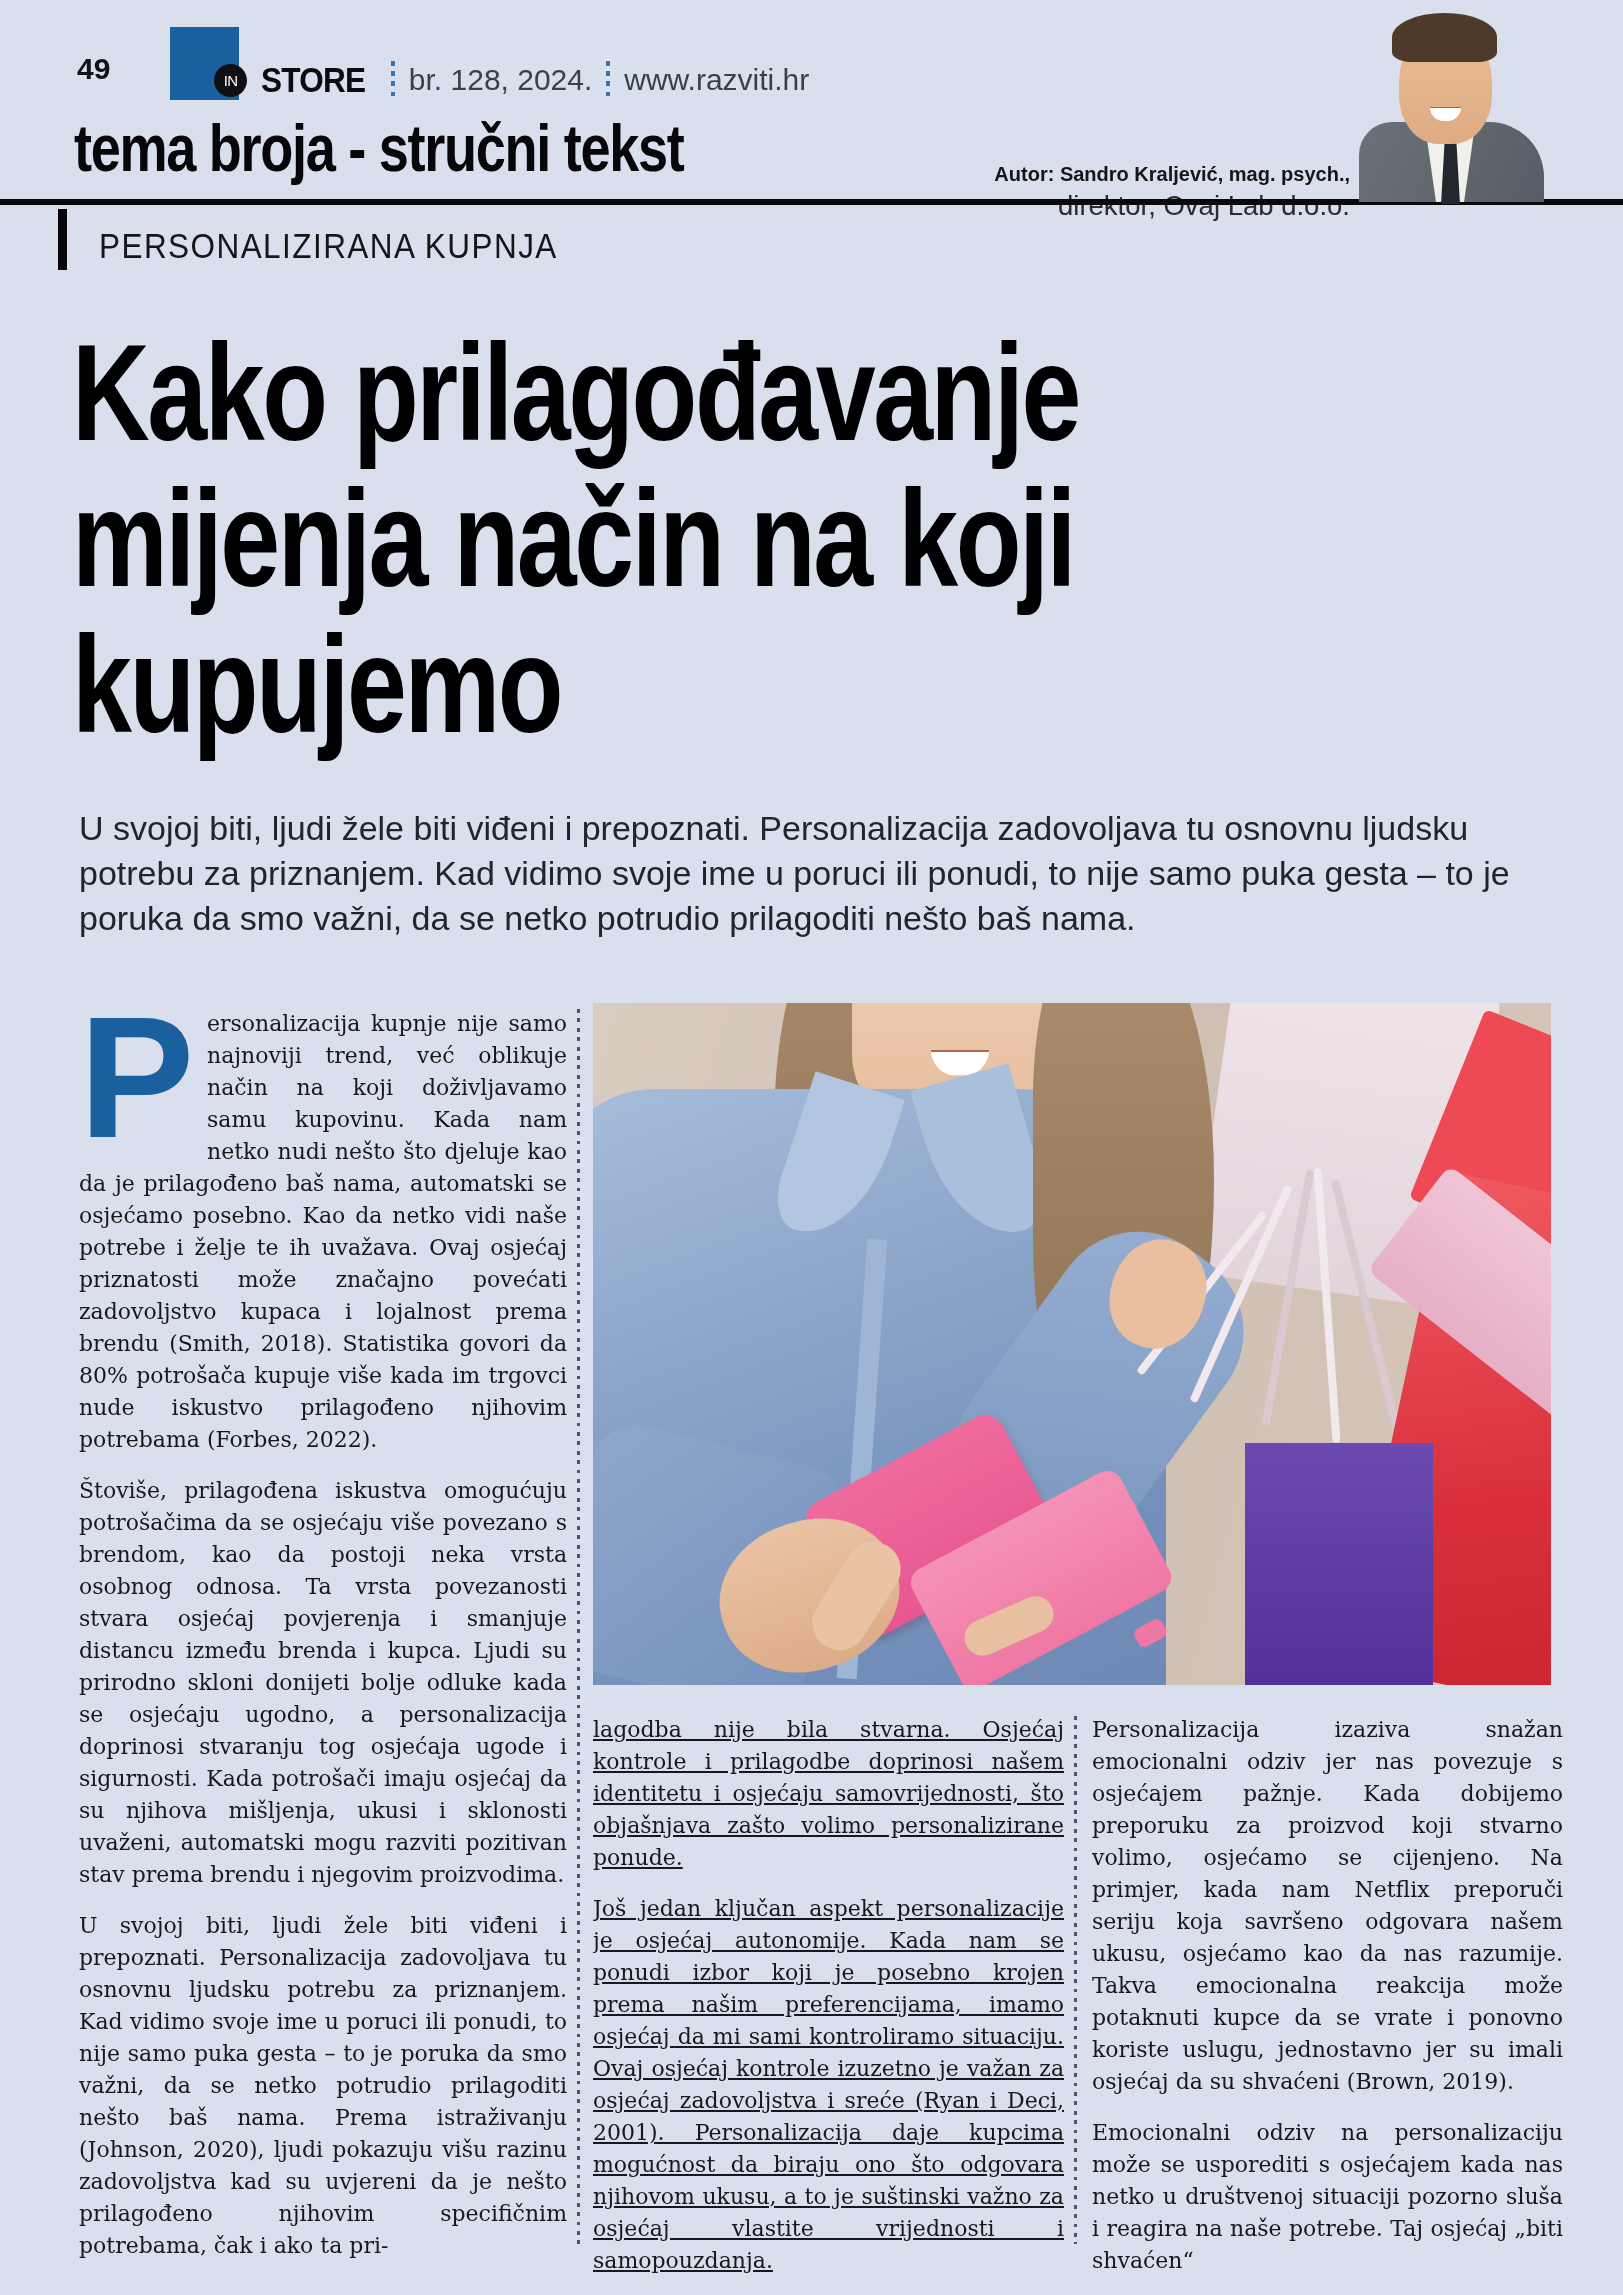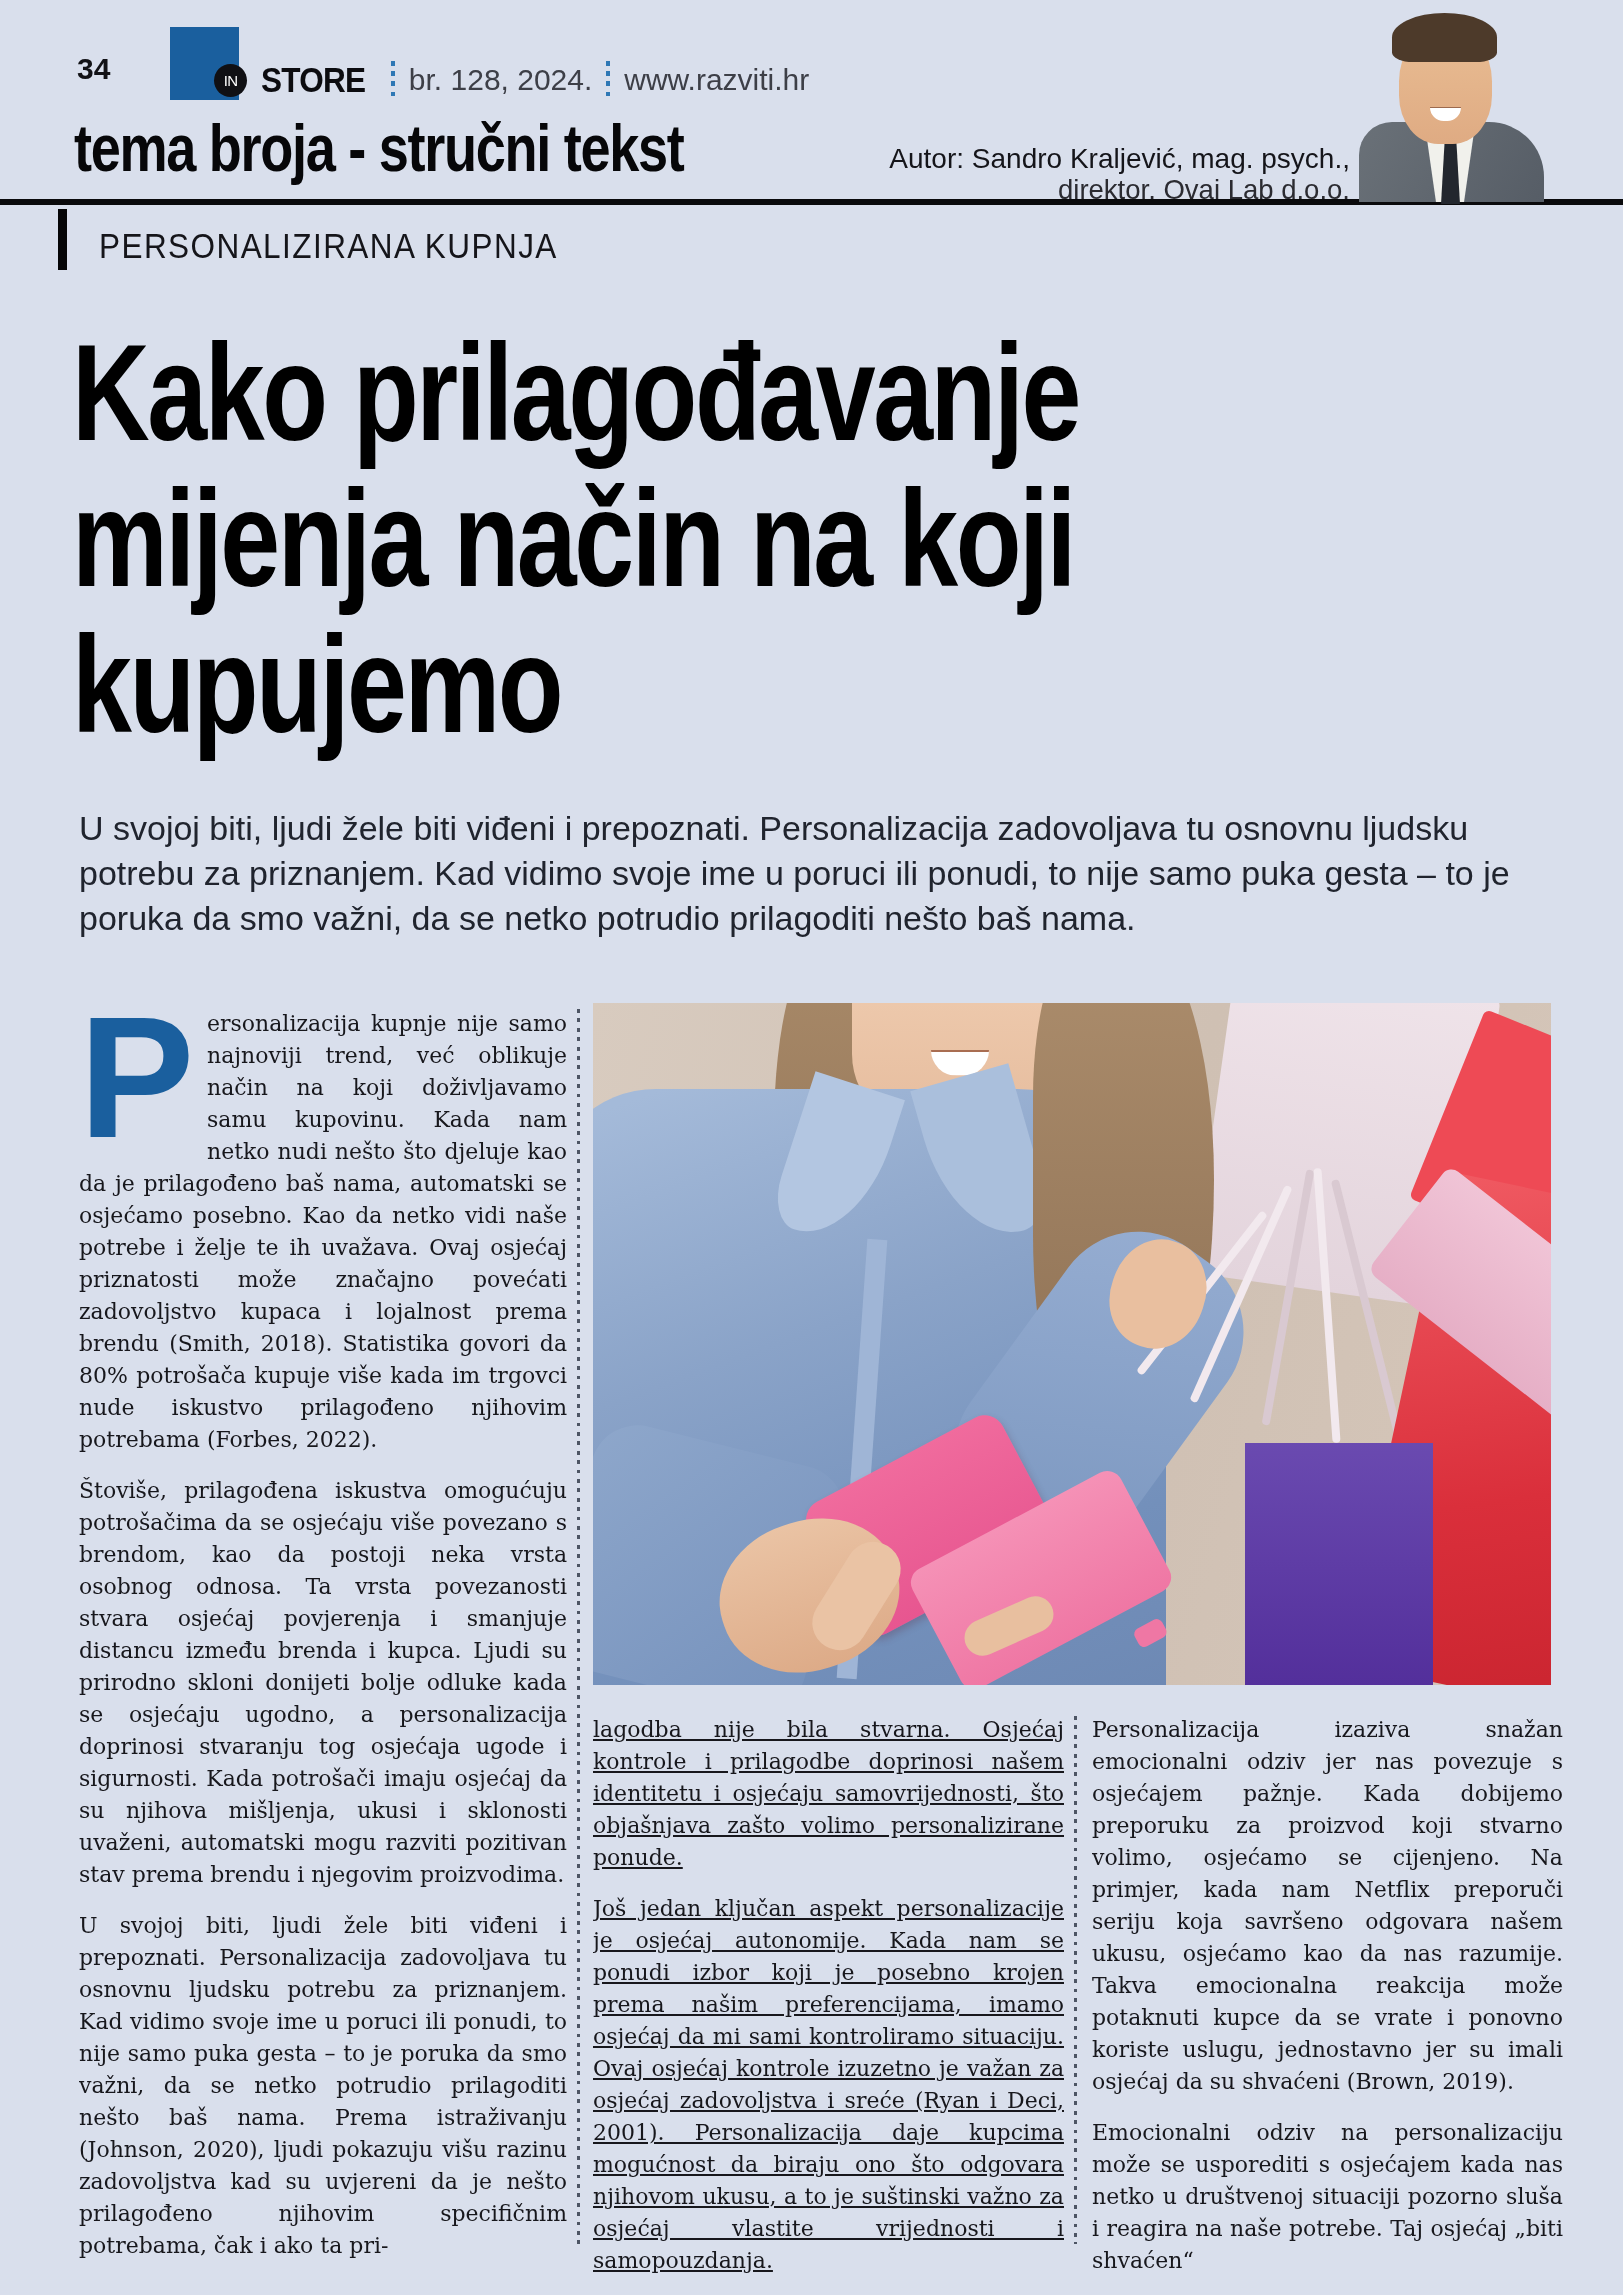--- a/index.html
+++ b/index.html
@@ -12,21 +12,21 @@
   .logo-rect{left:170px;top:27px;width:69px;height:73px;background:#1a5f9e;}
   .logo-row{left:214px;top:60px;display:flex;align-items:center;gap:14px;}
   .logo-in{width:33px;height:33px;border-radius:50%;background:#101014;color:#fff;
            font-weight:normal;font-size:15px;display:flex;align-items:center;justify-content:center;letter-spacing:-0.8px;}
   .logo-store{font-size:35px;font-weight:bold;letter-spacing:-0.8px;color:#0c0c10;transform:scaleX(.9);transform-origin:left center;}
   .vdots{width:3.9px;height:38px;background-image:repeating-linear-gradient(to bottom,#2f78b5 0 4.7px,transparent 4.7px 10.2px);}
   .issue,.site{font-size:30px;color:#3d3f47;}
   .section-heading{left:74px;top:110px;font-size:66px;font-weight:bold;letter-spacing:-1.6px;
                    transform:scaleX(.82);transform-origin:left top;color:#070709;white-space:nowrap;}
   .author{right:273px;top:143px;text-align:right;line-height:31px;}
-  .author .l1{font-size:28px;font-weight:normal;color:#15151a;}
+  .author .l1{font-size:20px;font-weight:bold;color:#15151a;margin-top:16px;}
   .author .l2{font-size:27.5px;color:#2b2b31;}
   .rule{left:0;top:199px;width:1623px;height:5.5px;background:#0a0a0c;z-index:1;}
 
   
   .author-photo{left:1353px;top:6.3px;width:198px;height:196px;z-index:2;}
   .ap{position:absolute;}
   .ap-suit{left:6.3px;top:116px;width:185px;height:80px;background:linear-gradient(120deg,#6a7178,#565d66);border-radius:33px 55px 0 0;}
   .ap-shirt{left:72px;top:119px;width:50px;height:77px;background:#f1f1ec;clip-path:polygon(0 0,100% 0,78% 100%,22% 100%);}
   .ap-tie{left:88px;top:132px;width:19px;height:66px;background:#23272e;clip-path:polygon(20% 0,80% 0,100% 100%,0 100%);}
   .ap-face{left:46px;top:22px;width:93px;height:116px;background:linear-gradient(#e9bd93,#dfab83);border-radius:46% 46% 42% 42%;}
@@ -95,21 +95,21 @@
   .hand-palm{left:126px;top:518px;width:181px;height:149px;background:linear-gradient(#eac3a4,#ddab88);
              border-radius:48%;transform:rotate(-18deg);}
   .hand-thumb{left:236px;top:534px;width:55px;height:118px;background:#eac3a4;border-radius:28px;transform:rotate(32deg);}
   .hand-finger{left:369px;top:605px;width:94px;height:36px;background:#e8bf9f;border-radius:19px;transform:rotate(-24deg);}
 </style>
 </head>
 <body>
 
 <div id="page">
 
-  <div class="abs page-num">34</div>
+  <div class="abs page-num">49</div>
   <div class="abs logo-rect"></div>
   <div class="abs logo-row">
     <span class="logo-in">IN</span>
     <span class="logo-store">STORE</span>
     <span class="vdots"></span>
     <span class="issue">br. 128, 2024.</span>
     <span class="vdots"></span>
     <span class="site">www.razviti.hr</span>
   </div>
   <div class="abs section-heading">tema broja - stručni tekst</div>

